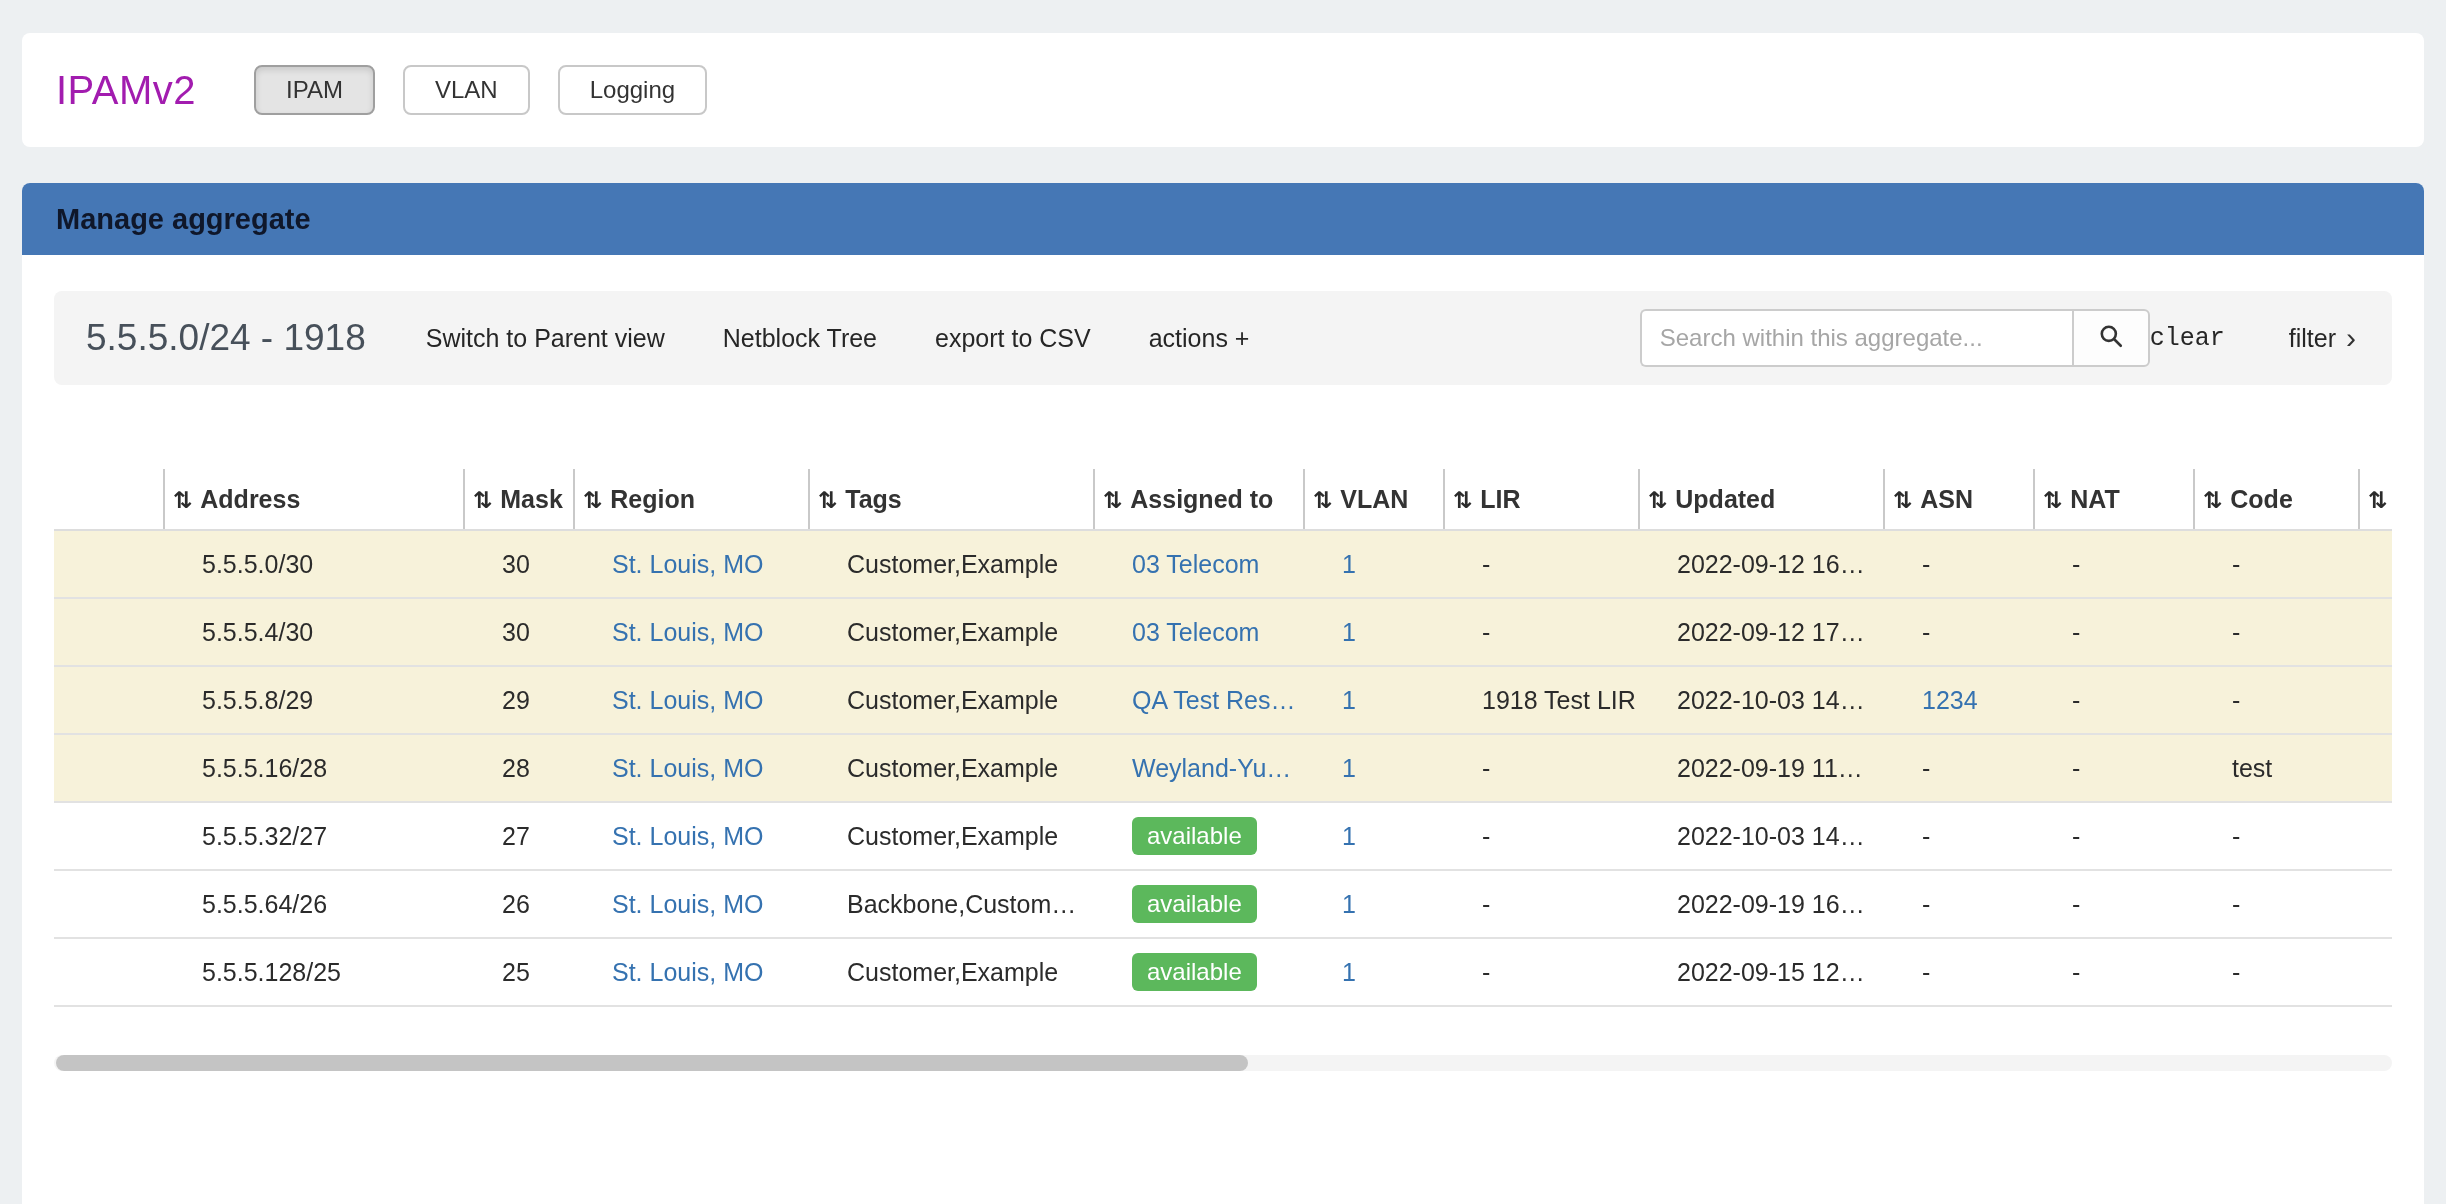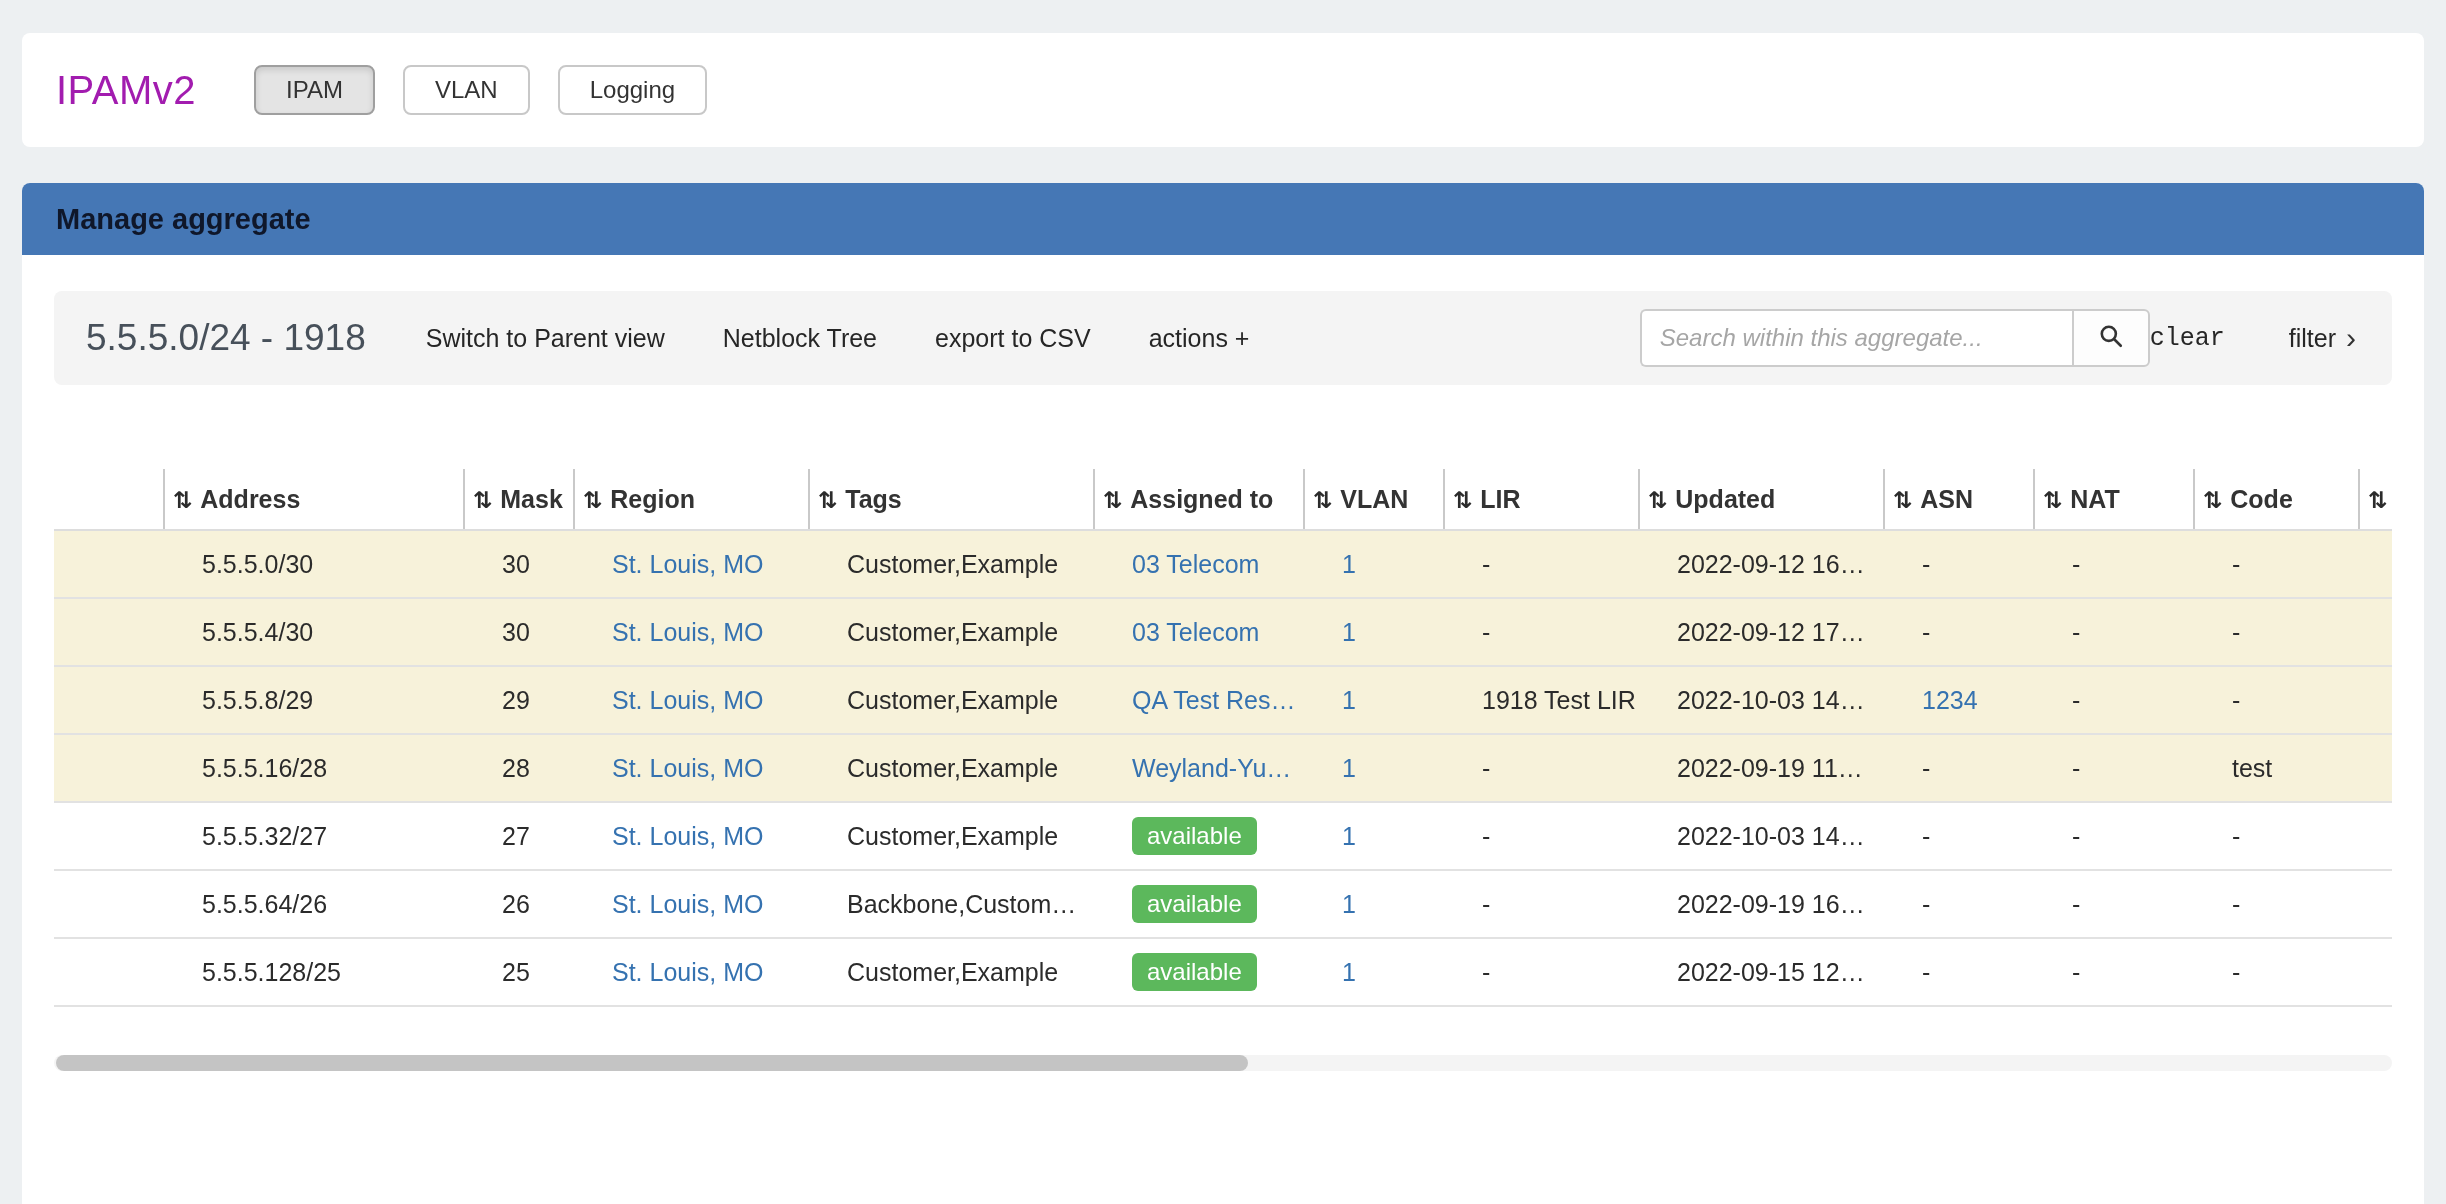--- a/index.html
+++ b/index.html
@@ -97,21 +97,20 @@
     height: 58px;
     border: 2px solid #cccccc;
     border-right: none;
     border-radius: 6px 0 0 6px;
     background: #ffffff;
     font-size: 24px;
     padding: 0 18px;
     color: #333;
     outline: none;
     font-family: "Liberation Sans", sans-serif;
-    font-style: italic;
   }
   .search-input::placeholder { color: #a6a6a6; }
   .search-btn {
     width: 78px;
     height: 58px;
     border: 2px solid #cccccc;
     border-radius: 0 6px 6px 0;
     background: #fdfdfd;
     display: flex;
     align-items: center;

